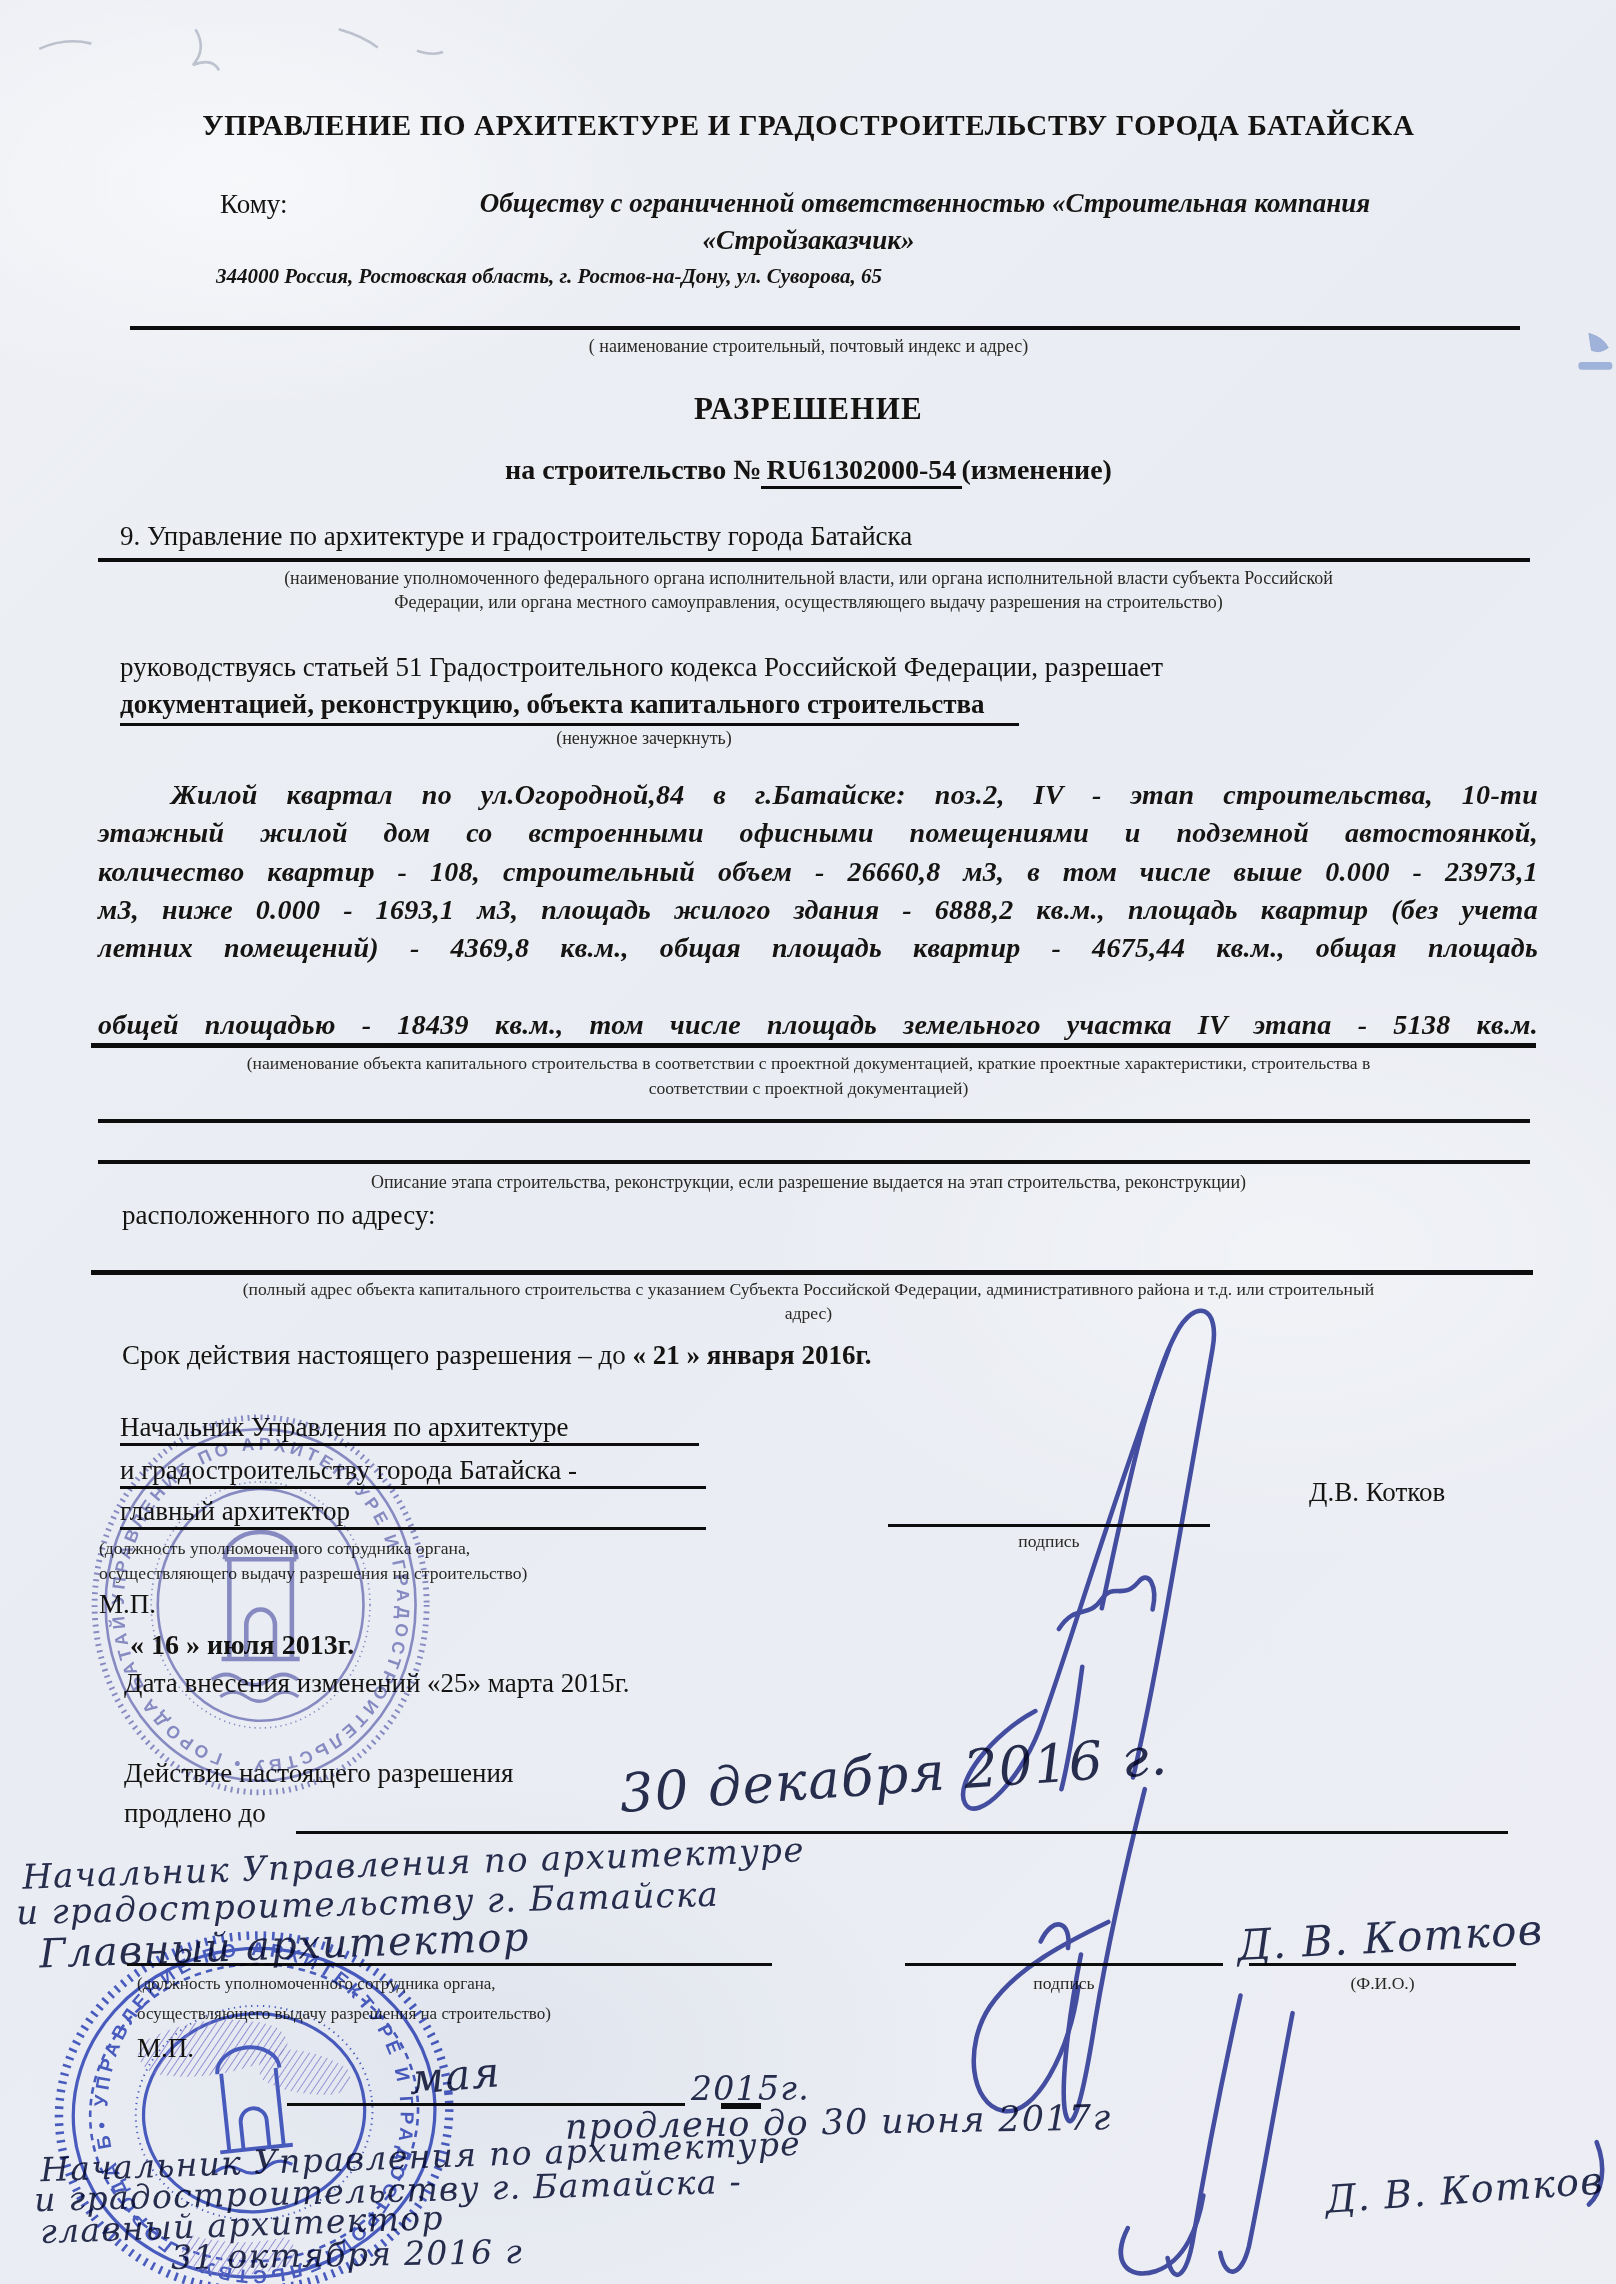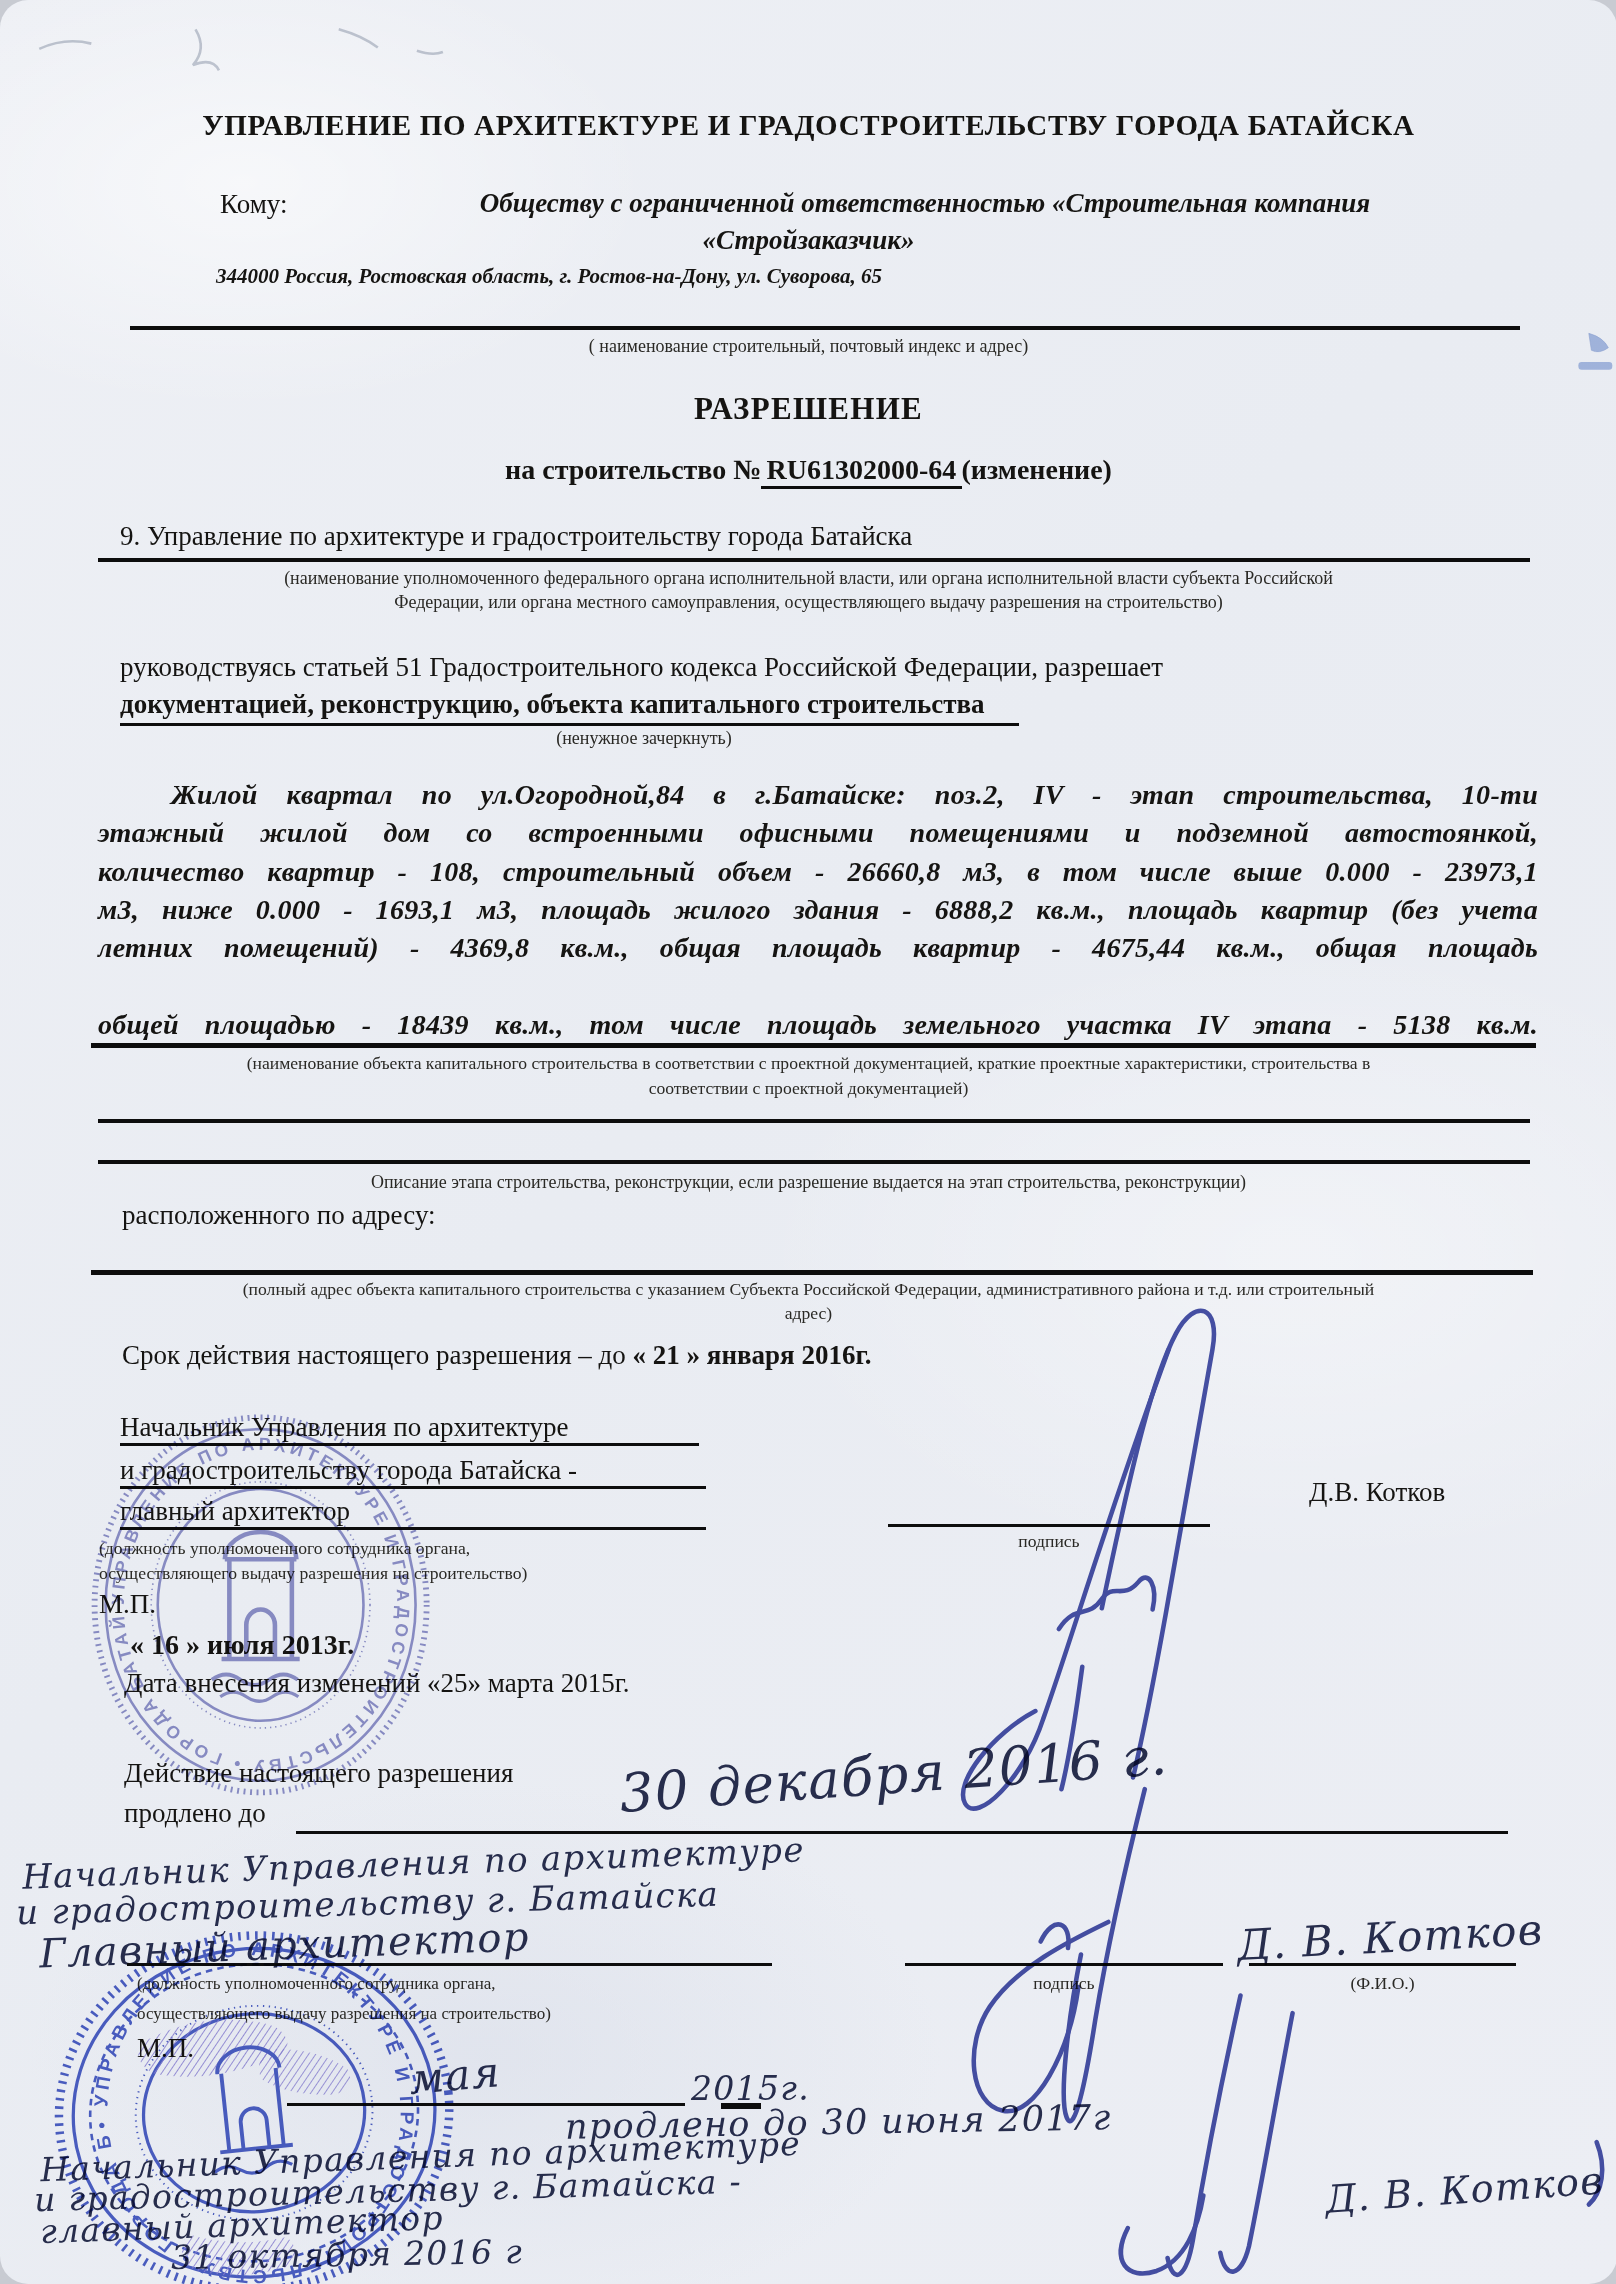--- a/index.html
+++ b/index.html
@@ -14,21 +14,20 @@
   html,body{margin:0;padding:0;background:#c8cbd2;}
   #page{
     position:relative;width:1617px;height:2284px;overflow:hidden;
     background:
       radial-gradient(586px 326px at 15% 8%, rgba(255,255,255,.55), rgba(255,255,255,0) 70%),
       radial-gradient(781px 456px at 80% 55%, rgba(255,255,255,.35), rgba(255,255,255,0) 70%),
       radial-gradient(651px 391px at 30% 90%, rgba(215,220,232,.5), rgba(215,220,232,0) 70%),
       linear-gradient(135deg,#eef0f5 0%,#e9ecf2 45%,#eceef4 100%);
     font-family:"Liberation Serif","DejaVu Serif",serif;
     color:var(--ink);
-    border-radius:28px;
   }
   .abs{position:absolute;white-space:nowrap;}
   .ctr{left:0;width:1617px;text-align:center;white-space:nowrap;}
   .b{font-weight:bold;}
   .bi{font-weight:bold;font-style:italic;}
   .cap{font-size:18px;color:var(--ink-soft);}
   .body40{font-size:27px;}
   .rule{position:absolute;background:#0d0d0d;height:3.3px;}
   .uline{border-bottom:3.3px solid #0d0d0d;display:inline-block;}
   .objline{
@@ -50,21 +49,21 @@
   <div class="abs ctr b" style="top:109px;font-size:29px;letter-spacing:0.7px;">УПРАВЛЕНИЕ ПО АРХИТЕКТУРЕ И ГРАДОСТРОИТЕЛЬСТВУ ГОРОДА БАТАЙСКА</div>
 
   <div class="abs body40" style="left:220px;top:189px;">Кому:</div>
   <div class="abs bi" style="left:339px;top:188px;width:1172px;text-align:center;font-size:27px;">Обществу с ограниченной ответственностью «Строительная компания</div>
   <div class="abs bi ctr" style="top:225px;font-size:27px;">«Стройзаказчик»</div>
   <div class="abs bi" style="left:216px;top:264px;font-size:21px;">344000   Россия, Ростовская область, г. Ростов-на-Дону,  ул. Суворова, 65</div>
   <div class="rule" style="left:130px;top:326px;width:1390px;height:3.9px;"></div>
   <div class="abs ctr cap" style="top:336px;">( наименование строительный, почтовый индекс и адрес)</div>
 
   <div class="abs ctr b" style="top:391px;font-size:31px;letter-spacing:1.3px;">РАЗРЕШЕНИЕ</div>
-  <div class="abs ctr b" style="top:454px;font-size:28px;"><span>на строительство  №</span><span class="uline" style="border-bottom-width:3.9px;padding:0 5.2px;"> RU61302000-64 </span><span>(изменение)</span></div>
+  <div class="abs ctr b" style="top:454px;font-size:28px;"><span>на строительство  №</span><span class="uline" style="border-bottom-width:3.9px;padding:0 5.2px;"> RU61302000-54 </span><span>(изменение)</span></div>
 
   <div class="abs body40" style="left:120px;top:521px;">9.  Управление по архитектуре и градостроительству города  Батайска</div>
   <div class="rule" style="left:98px;top:558px;width:1432px;height:3.9px;"></div>
   <div class="abs ctr cap" style="top:568px;">(наименование уполномоченного федерального органа исполнительной власти, или органа исполнительной власти субъекта Российской</div>
   <div class="abs ctr cap" style="top:592px;">Федерации, или органа местного самоуправления, осуществляющего выдачу разрешения на строительство)</div>
 
   <div class="abs body40" style="left:120px;top:652px;">руководствуясь  статьей 51 Градостроительного кодекса Российской Федерации, разрешает</div>
   <div class="abs" style="left:120px;top:689px;"><span class="uline b" style="font-size:27px;min-width:899px;padding-bottom:2.6px;">документацией, реконструкцию,  объекта капитального  строительства</span></div>
   <div class="abs cap" style="left:527px;top:728px;width:234px;text-align:center;">(ненужное зачеркнуть)</div>
 

